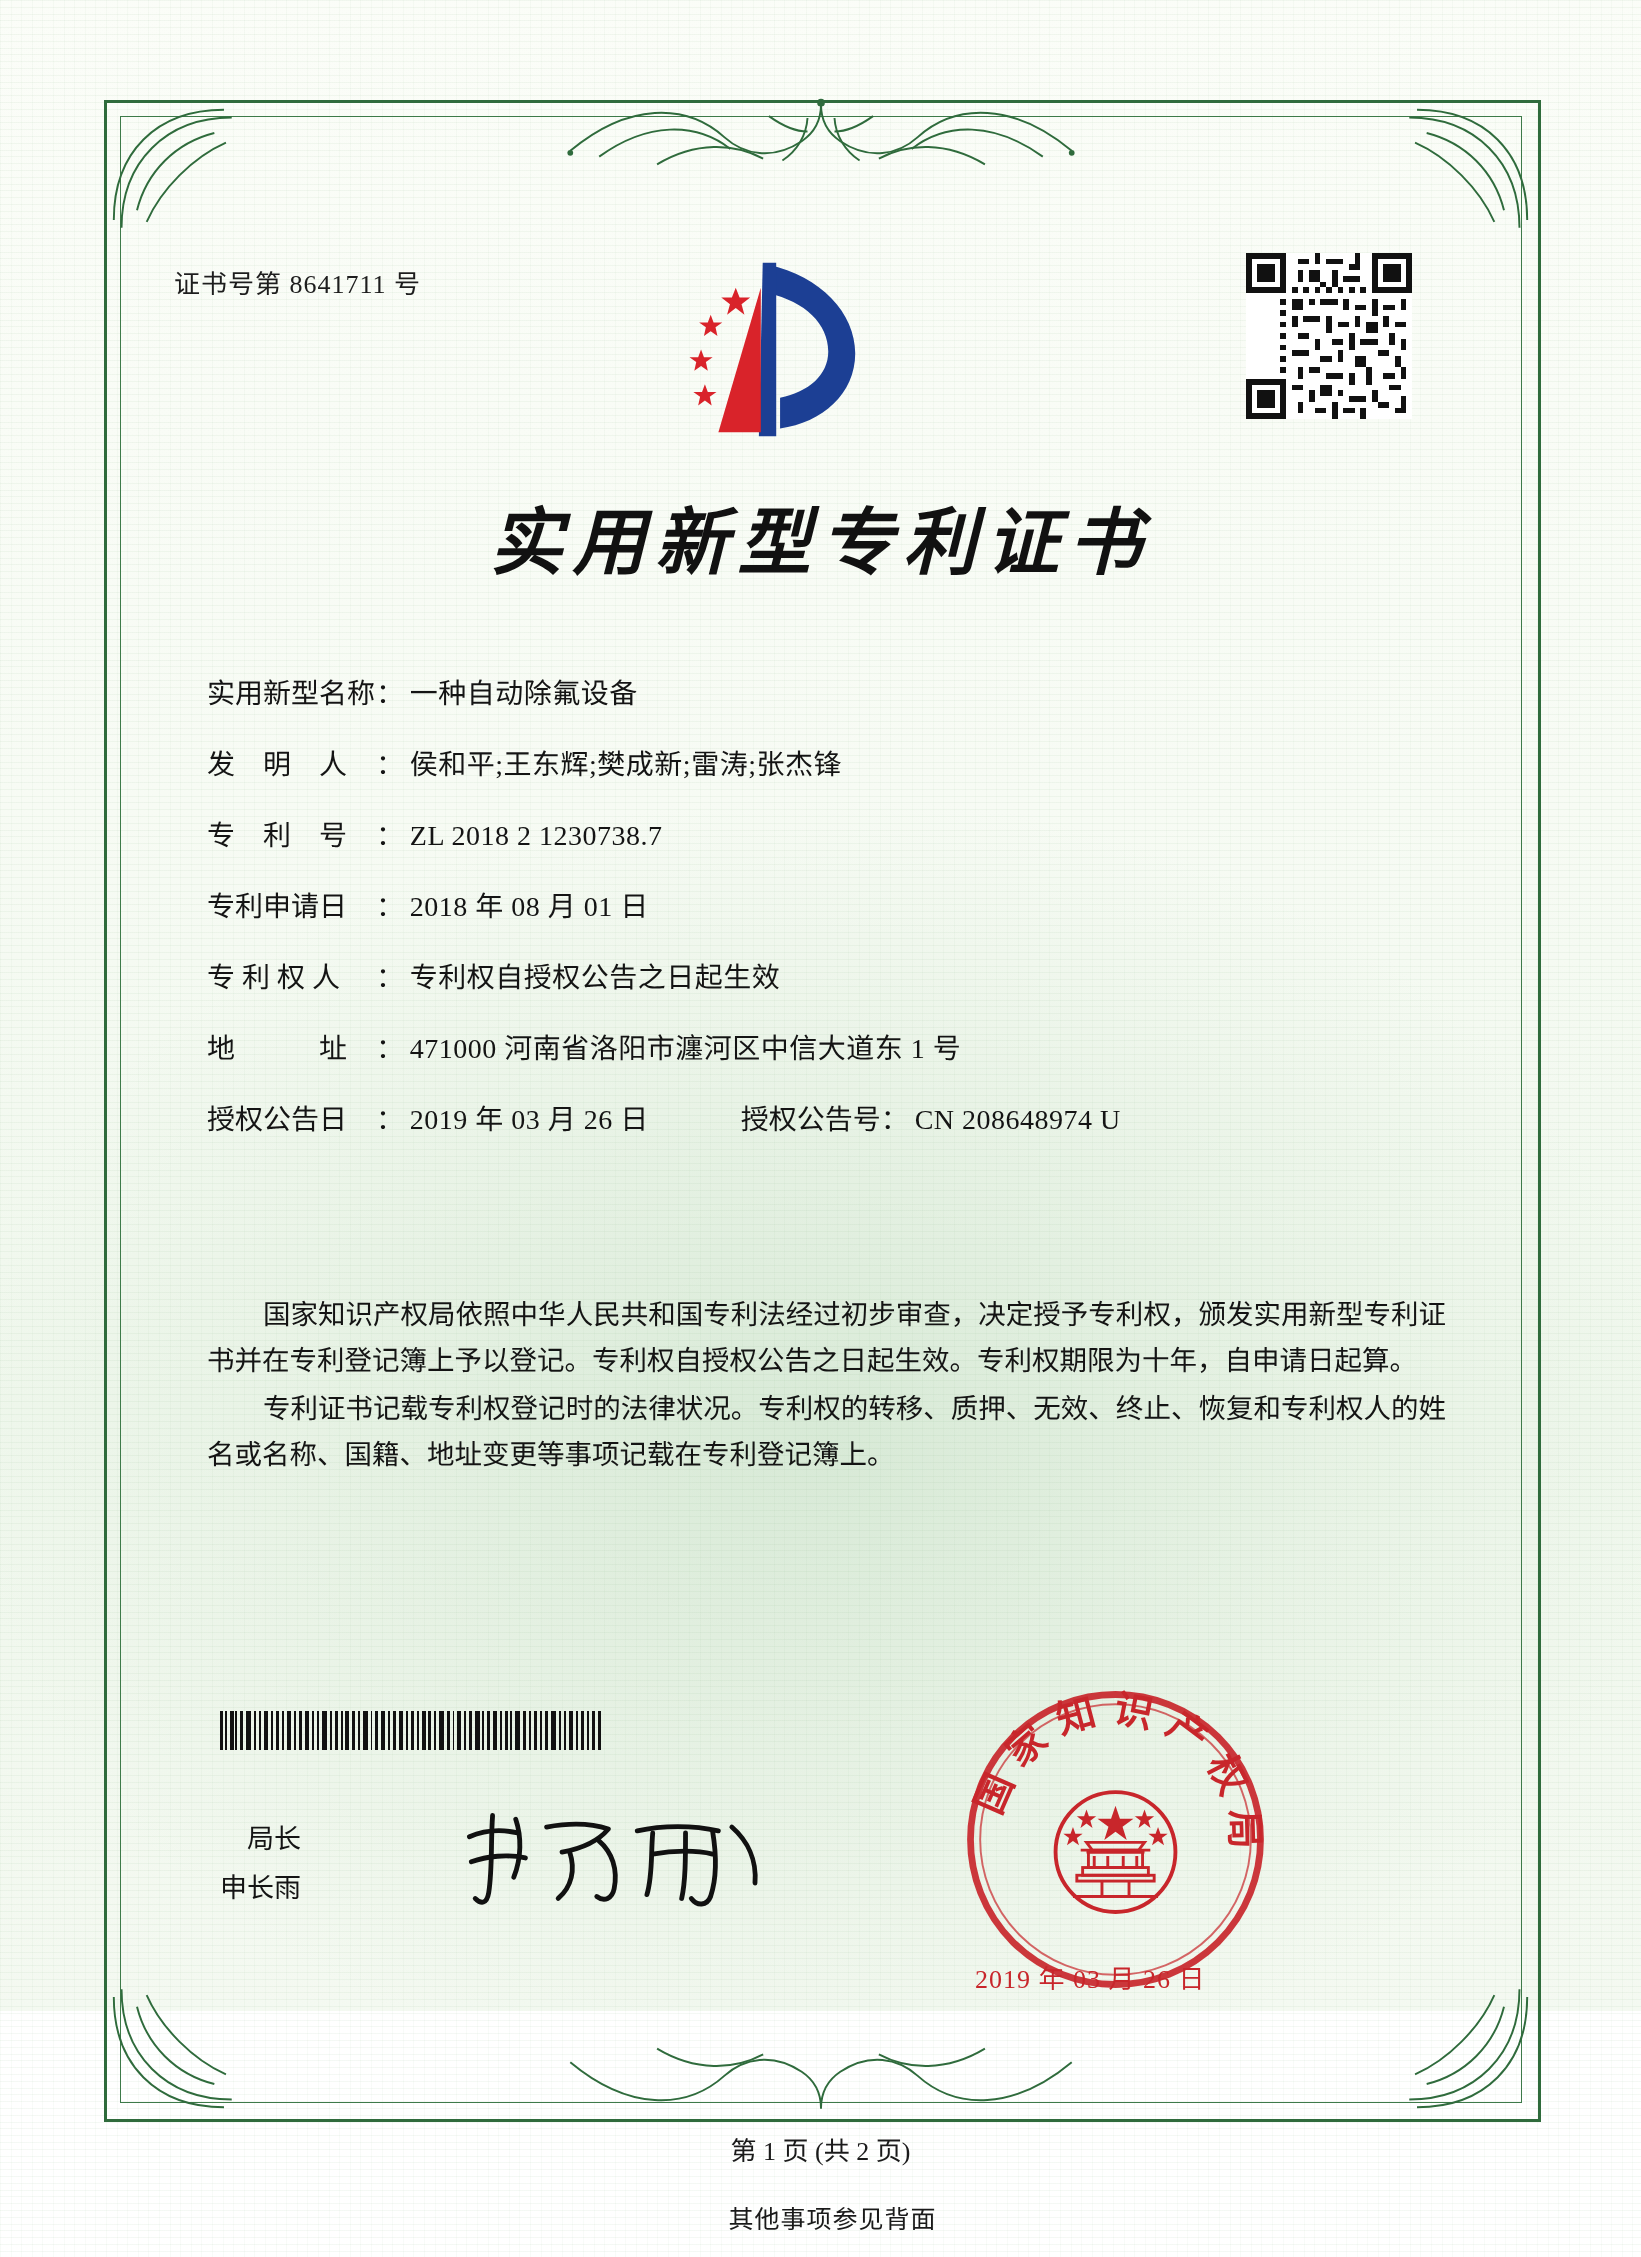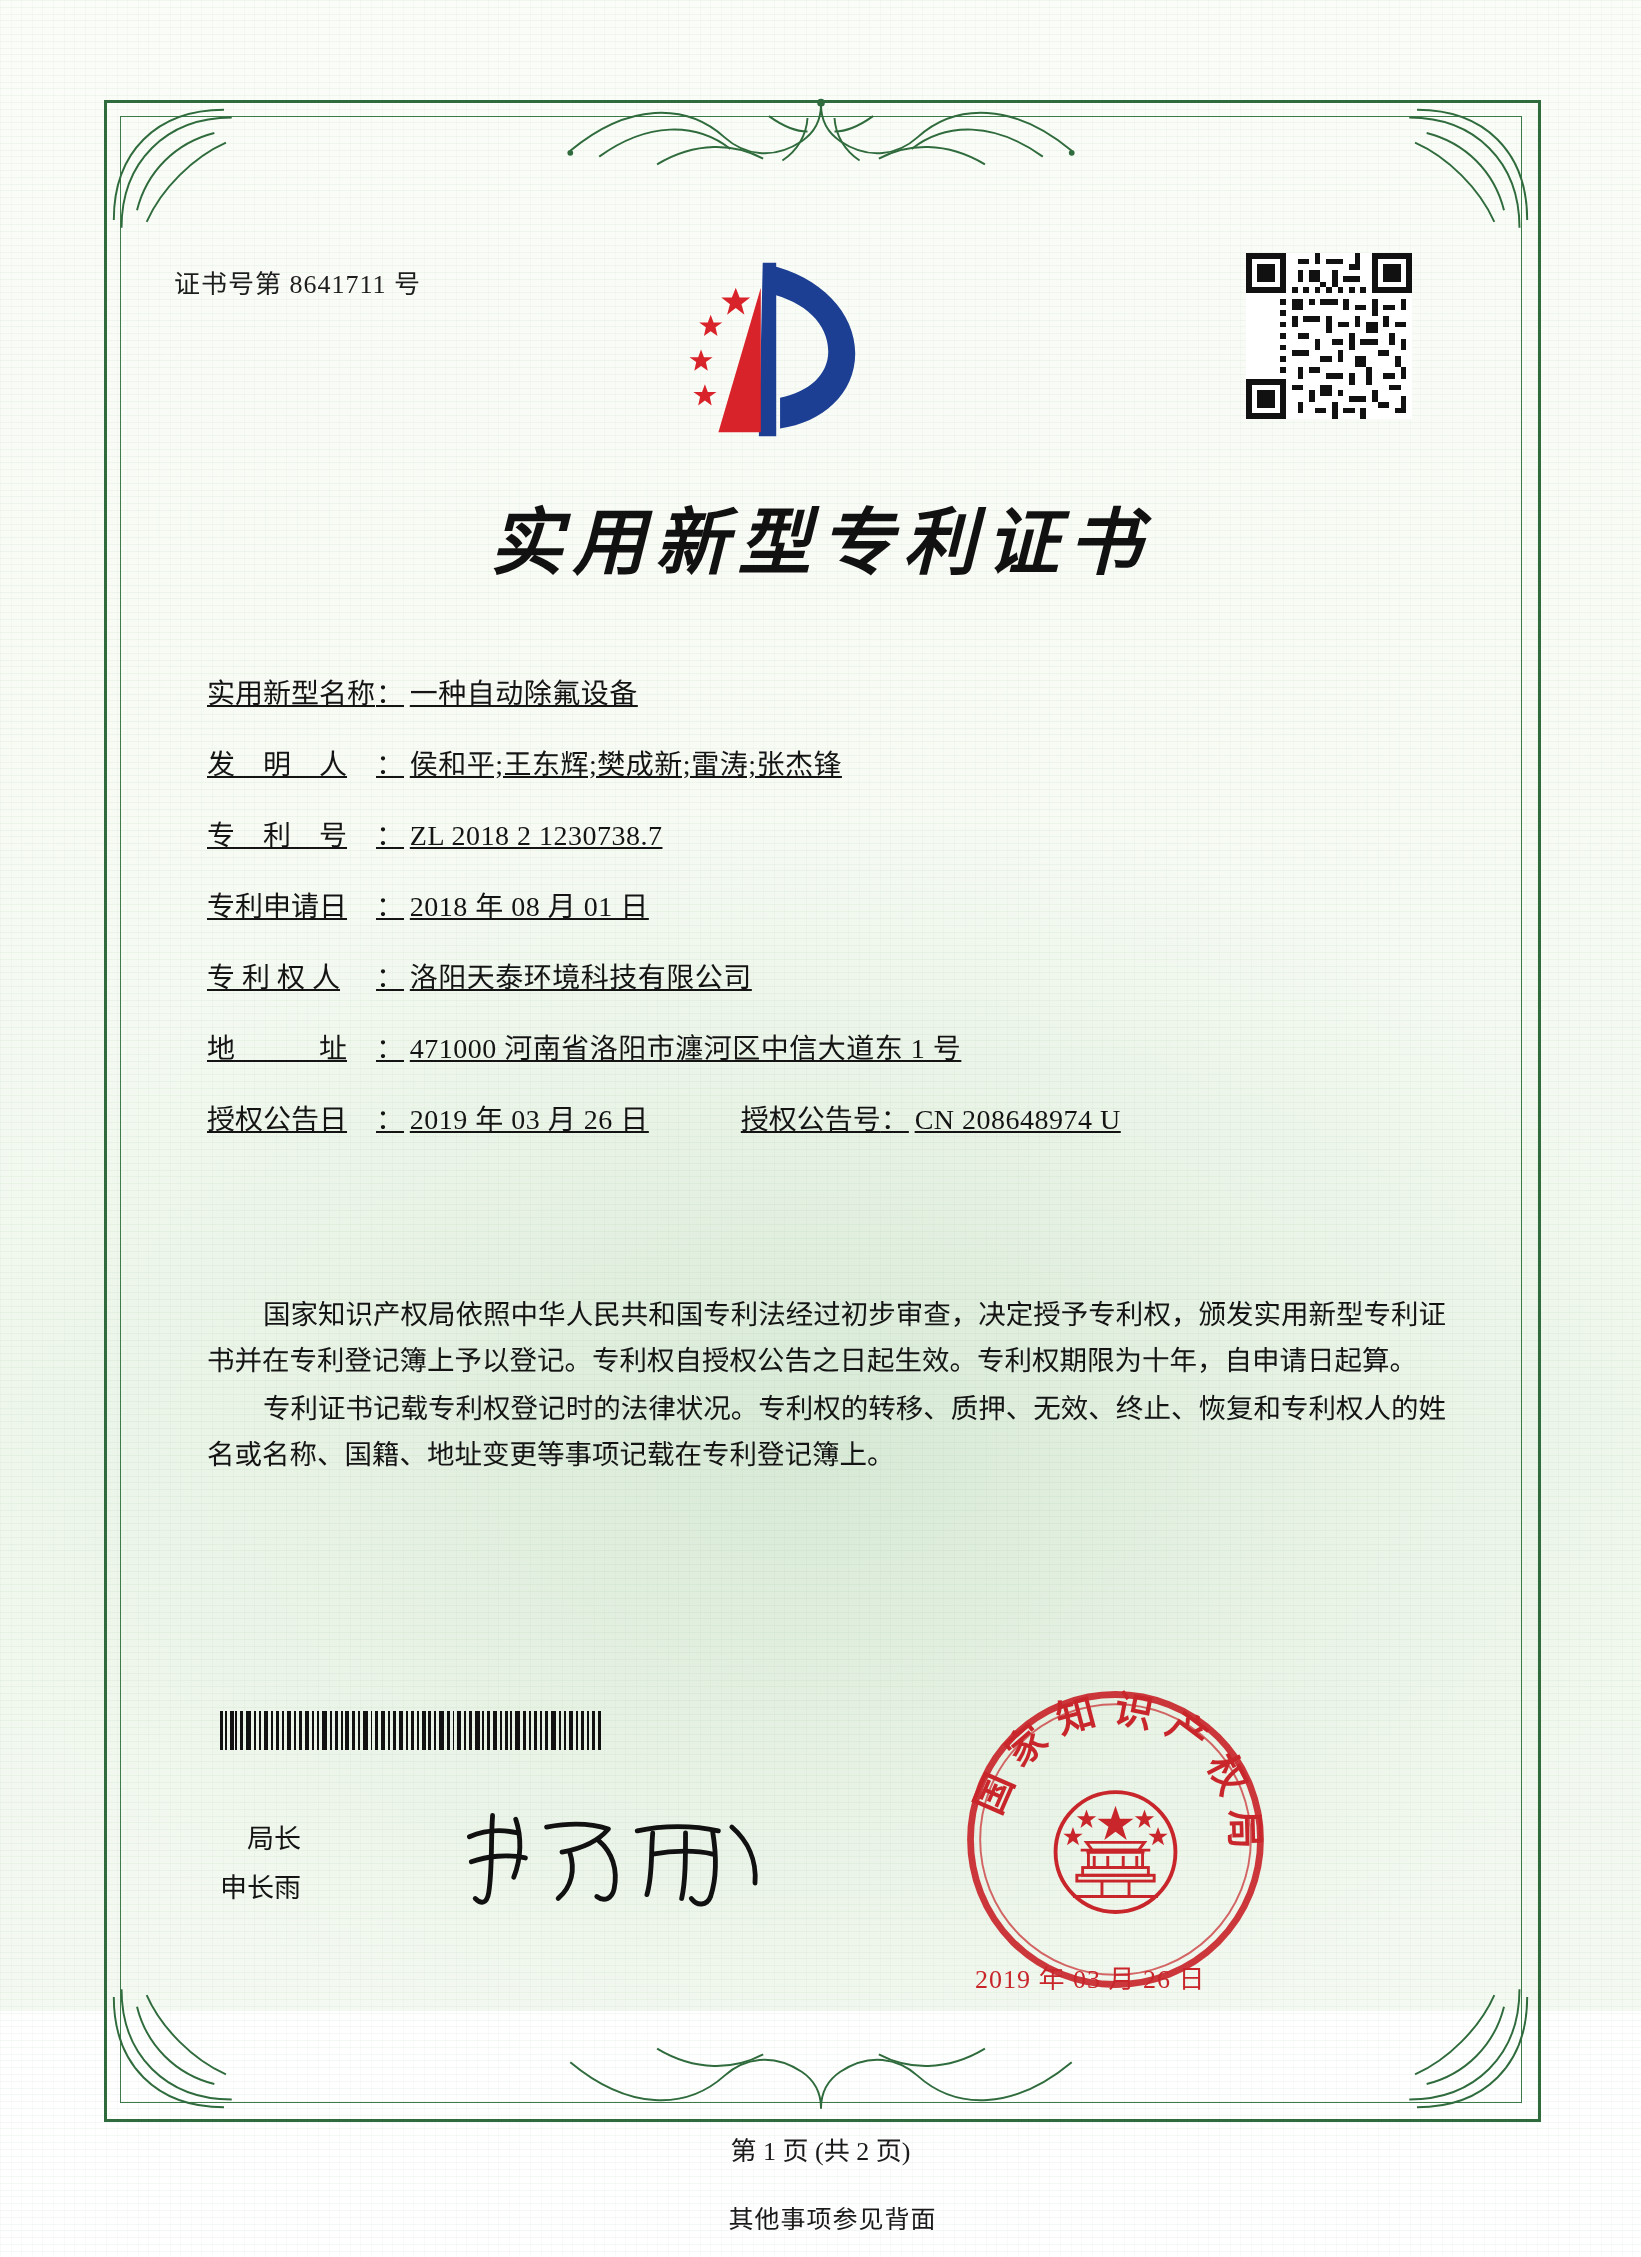--- a/index.html
+++ b/index.html
@@ -114,21 +114,20 @@
     left: 207px; top: 676px;
     width: 1255px;
   }
   .field {
     display: flex;
     align-items: flex-end;
     margin-bottom: 36px;
     font-size: 28px;
     color: #141414;
     line-height: 1.25;
-    text-decoration: underline;
   }
   .f-label {
     width: 169px;
     flex: none;
     letter-spacing: 0px;
     display: inline-block;
   }
   .f-colon { margin-right: 5.8px; }
   .f-value { letter-spacing: 0.5px; }
 
@@ -423,21 +422,21 @@
 
       <div class="field">
         <span class="f-label">专利申请日</span>
         <span class="f-colon">：</span>
         <span class="f-value">2018 年 08 月 01 日</span>
       </div>
 
       <div class="field">
         <span class="f-label">专 利 权 人</span>
         <span class="f-colon">：</span>
-        <span class="f-value">洛阳天泰环境科技有限公司</span>
+        <span class="f-value">专利权自授权公告之日起生效</span>
       </div>
 
       <div class="field">
         <span class="f-label">地　　　址</span>
         <span class="f-colon">：</span>
         <span class="f-value">471000 河南省洛阳市瀍河区中信大道东 1 号</span>
       </div>
 
       <div class="field two-col">
         <span class="f-label">授权公告日</span>

